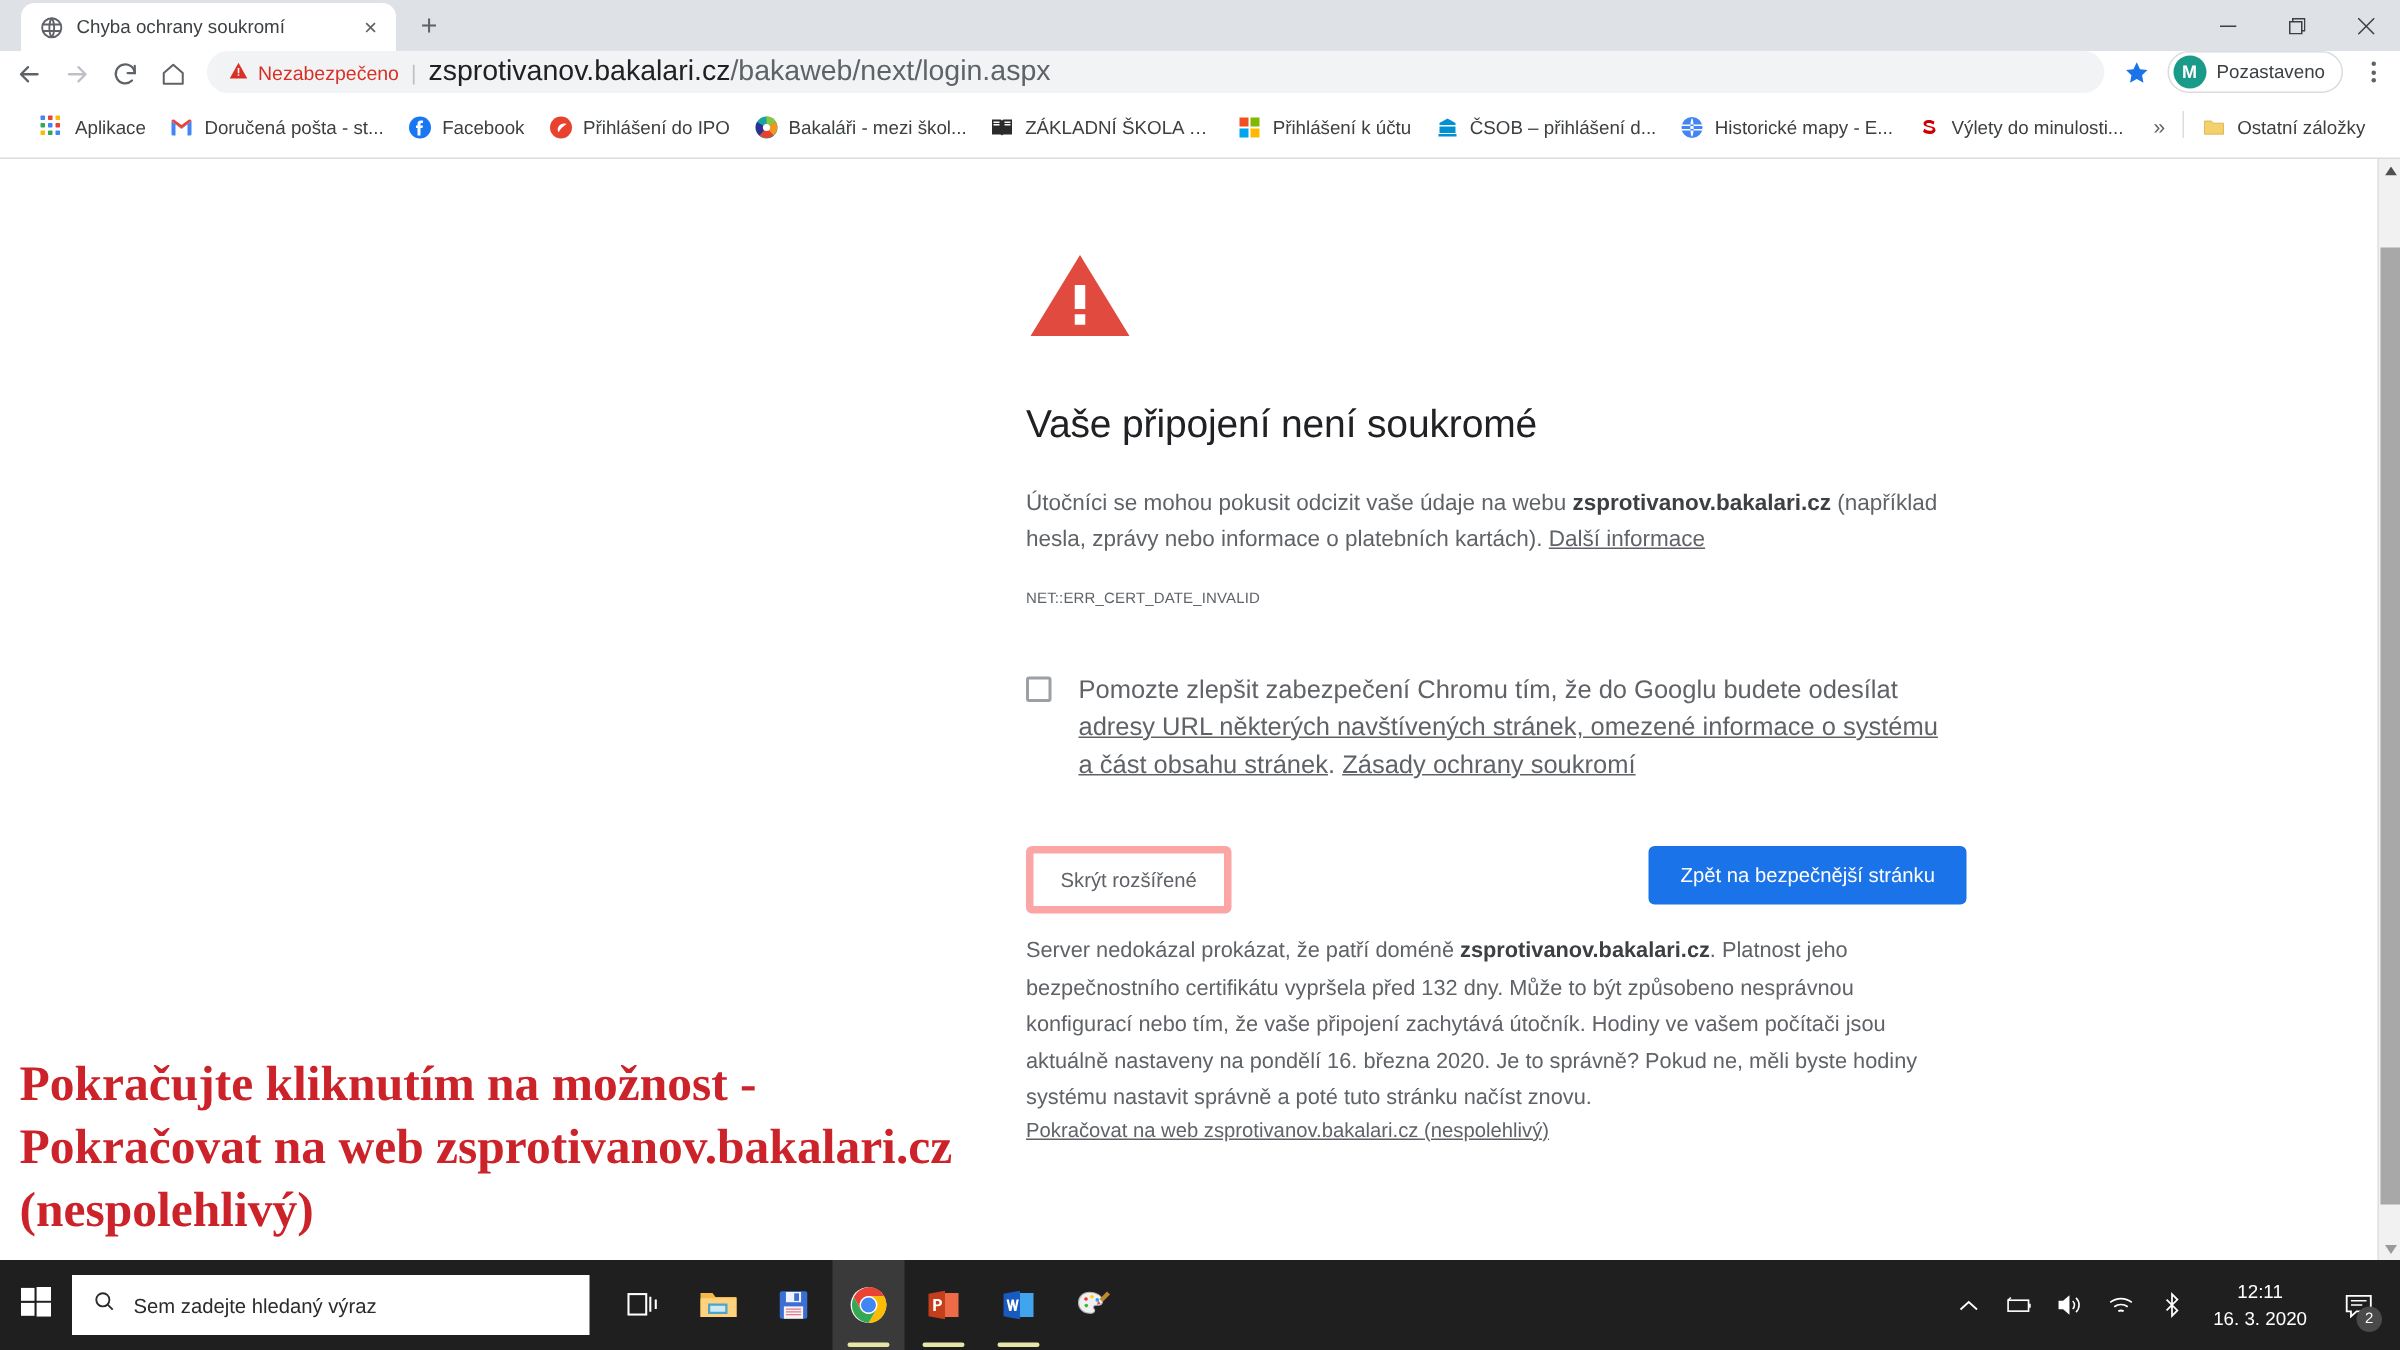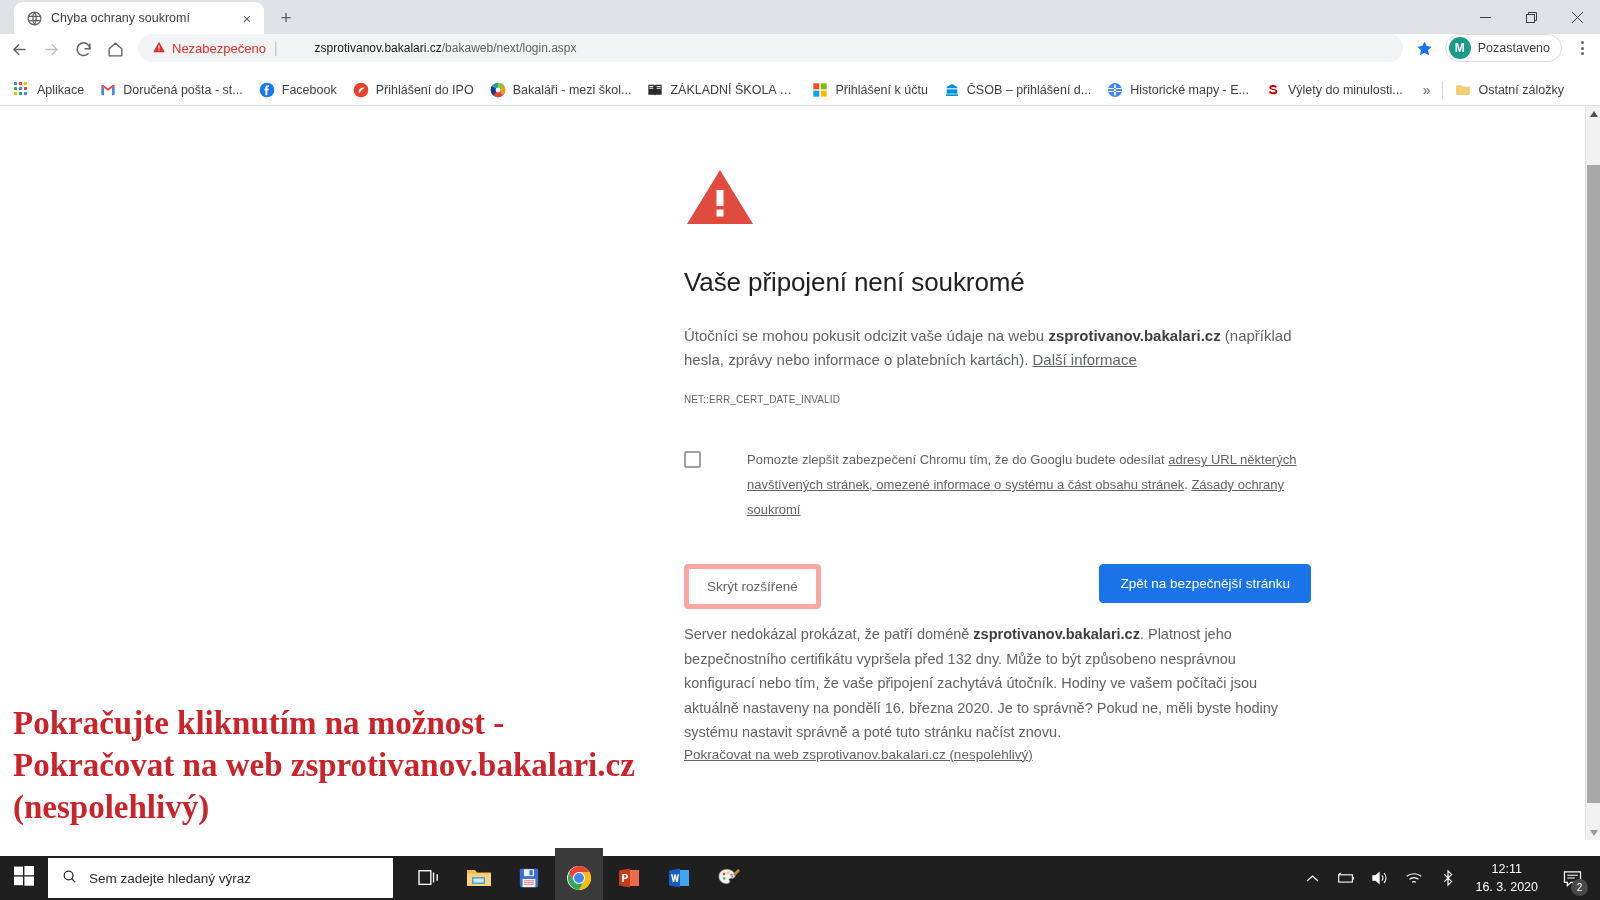--- a/index.html
+++ b/index.html
@@ -76,22 +76,22 @@
     background: #f1f3f4; border-radius: 14px;
     display: flex; align-items: center; padding: 0 12px 0 14px;
     gap: 6px; min-width: 0;
   }
   .omni-warn {
     display: flex; align-items: center; gap: 6px;
     color: #d93025; font-size: 13px; white-space: nowrap;
   }
   .omni-sep { color: #bdc1c6; font-size: 14px; padding: 0 2px; }
   .omni-url {
-    font-size: 12px; color: #202124; white-space: nowrap;
-    overflow: hidden; text-overflow: ellipsis; margin-left: 29px;
+    font-size: 19px; color: #202124; white-space: nowrap;
+    overflow: hidden; text-overflow: ellipsis;
   }
   .omni-url .path { color: #5f6368; }
   .star-btn {
     width: 28px; height: 28px; flex: 0 0 28px;
     display: flex; align-items: center; justify-content: center;
     color: #1a73e8;
   }
   .profile-pill {
     display: flex; align-items: center; gap: 7px;
     height: 28px; padding: 0 11px 0 3px; margin-left: 4px;
@@ -108,21 +108,21 @@
   .menu-btn {
     width: 28px; height: 28px; flex: 0 0 28px; margin-left: 4px;
     display: flex; flex-direction: column; align-items: center; justify-content: center;
     gap: 2.5px;
   }
   .menu-btn i { width: 3px; height: 3px; border-radius: 50%; background: #5f6368; display: block; }
 
   
   .bookmarks {
     height: 32px; width: 100%; background: #ffffff;
-    display: flex; align-items: center; padding: 0 6px;
+    display: flex; align-items: flex-start; padding: 0 19px;
     border-bottom: 1px solid #dadce0;
     overflow: hidden;
   }
   .bm {
     display: flex; align-items: center; gap: 7px;
     padding: 3px 8px; border-radius: 4px; flex: 0 0 auto;
     max-width: 165px;
   }
   .bm-label {
     font-size: 12.5px; color: #3c4043; white-space: nowrap;
@@ -165,21 +165,21 @@
     font-size: 10px; color: #5f6368; letter-spacing: 0.1px;
     margin-top: 22px;
   }
   .optin {
     display: flex; gap: 18px; margin-top: 42px; align-items: flex-start;
   }
   .checkbox {
     width: 17px; height: 17px; flex: 0 0 17px; margin-top: 4px;
     border: 2px solid #9aa0a6; border-radius: 2px; background: #fff;
   }
-  .optin-text { font-size: 13px; line-height: 25px; color: #5f6368; margin-left: 28px; }
+  .optin-text { font-size: 17px; line-height: 25px; color: #5f6368; }
   .optin-text a { color: #5f6368; text-decoration: underline; }
 
   .btnrow {
     position: relative; margin-top: 42px; height: 40px;
   }
   .btn-secondary {
     position: absolute; left: 0; top: 0;
     background: #fff; border: 5px solid #fca5a5; border-radius: 4px;
     color: #5f6368; font-size: 13.5px;
     padding: 10px 18px; font-family: inherit;
@@ -219,21 +219,21 @@
   }
   .sb-arrow.up { top: 0; }
   .sb-arrow.down { bottom: 0; }
   .sb-thumb {
     position: absolute; left: 1px; width: 13px;
     top: 59px; height: 638px; background: #a8a8a8;
   }
 
   
   .taskbar {
-    position: absolute; left: 0; bottom: 0; width: 1600px; height: 44px;
+    position: absolute; left: 0; bottom: 0; width: 1600px; height: 60px;
     background: #1f1f1f; display: flex; align-items: center;
   }
   .start-btn {
     width: 48px; height: 60px; flex: 0 0 48px;
     display: flex; align-items: center; justify-content: center;
   }
   .search-box {
     width: 345px; height: 40px; flex: 0 0 345px;
     background: #ffffff; display: flex; align-items: center;
     gap: 12px; padding: 0 14px;

